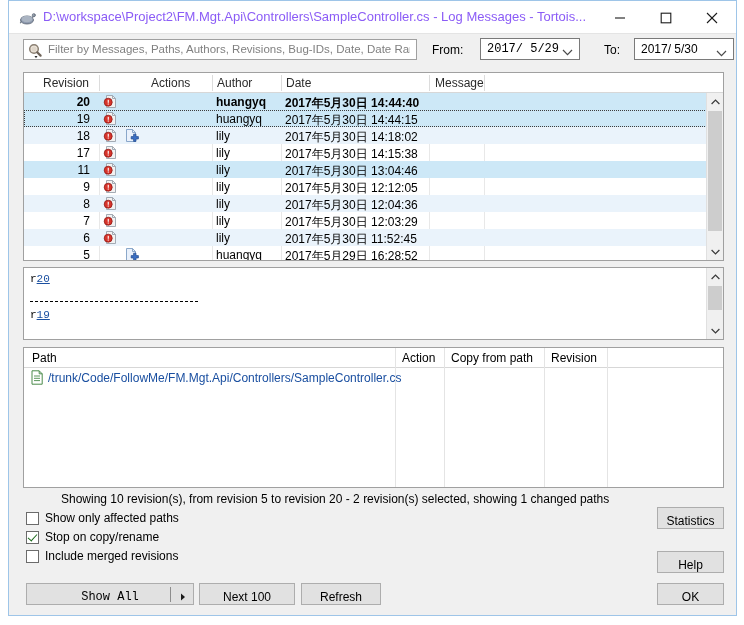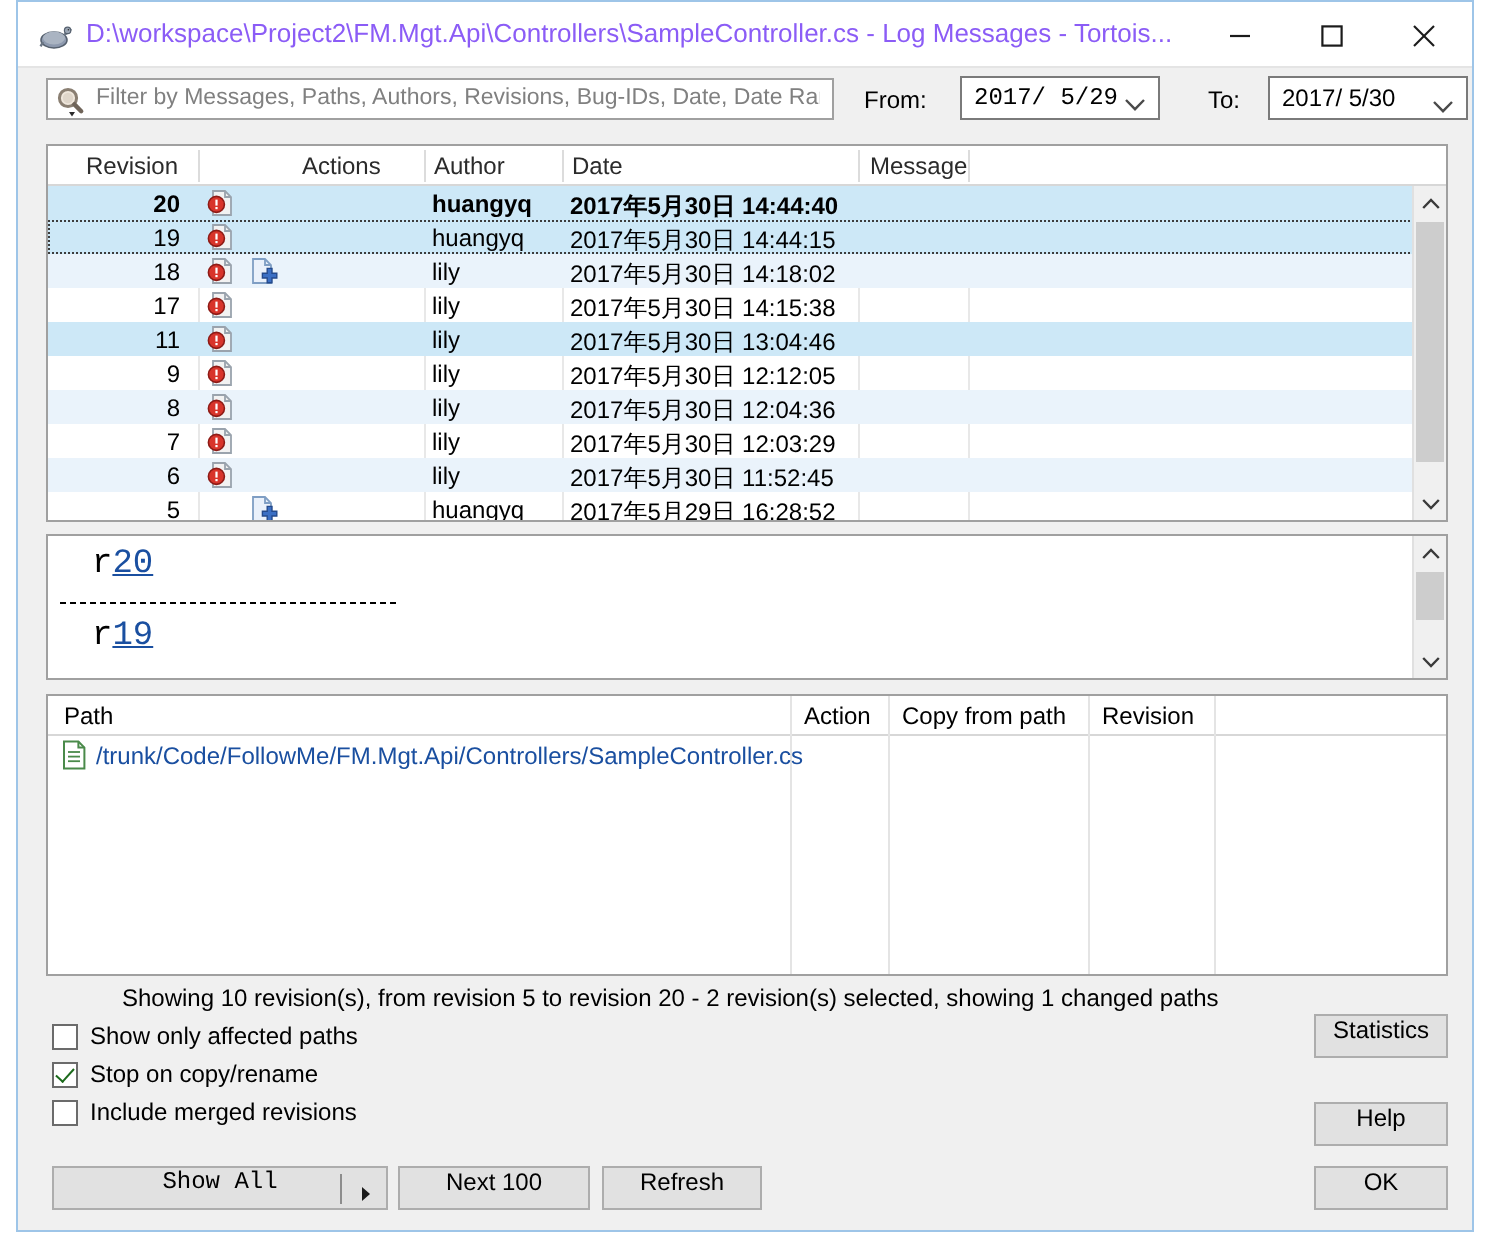--- a/index.html
+++ b/index.html
@@ -283,23 +283,23 @@
     top: 266px;
     width: 701px;
     height: 73px;
     background: #ffffff;
     border: 1px solid #a0a0a0;
     box-sizing: border-box;
     overflow: hidden;
   }
   .msg-line {
     position: absolute;
-    left: 22px;
+    left: 6px;
     font-family: "Liberation Mono", monospace;
-    font-size: 17px;
+    font-size: 11px;
     color: #000000;
     white-space: nowrap;
   }
   .rev-link {
     color: #1a4fa0;
     text-decoration: underline;
   }
   .msg-sep {
     position: absolute;
     left: 6px;
@@ -407,21 +407,21 @@
 
   
   .btn {
     position: absolute;
     background: #e1e1e1;
     border: 1px solid #adadad;
     box-sizing: border-box;
     font-size: 12px;
     color: #000000;
     display: flex;
-    align-items: flex-start;
+    align-items: flex-end;
     justify-content: center;
     cursor: default;
   }
   .btn-showall {
     left: 17px;
     top: 582px;
     width: 168px;
     height: 22px;
     font-family: "Liberation Mono", monospace;
     font-size: 12px;

